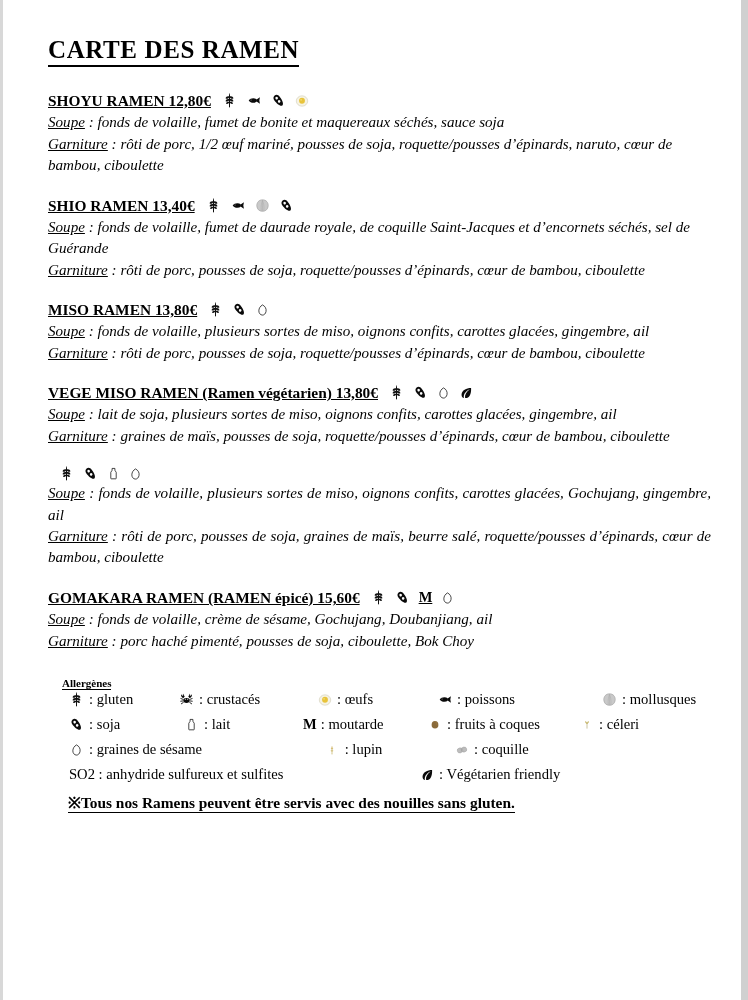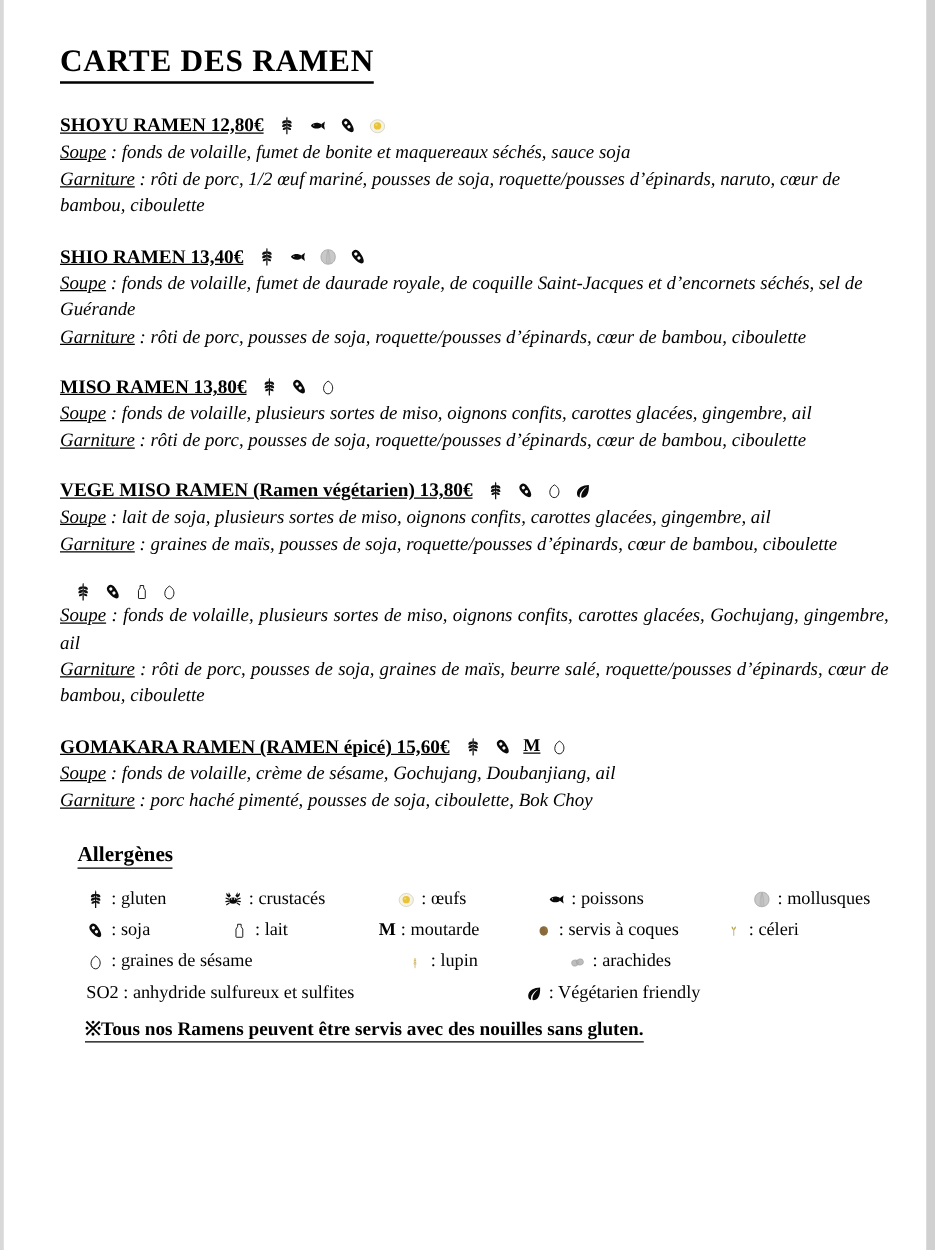--- a/index.html
+++ b/index.html
@@ -82,24 +82,24 @@
   .desc.nojust { text-align: left; }
 
   
   .legend {
     margin-top: 22px;
     padding-left: 14px;
     font-size: 14.6px;
   }
   .legend-title {
     font-weight: bold;
-    font-size: 17px;
+    font-size: 11px;
     display: inline-block;
     border-bottom: 1.8px solid #000;
-    margin-bottom: 16px;
+    margin-bottom: 0;
     padding-bottom: 0px;
   }
   .legend-row {
     display: flex;
     align-items: center;
     margin: 0 0 8px 0;
     padding-left: 6px;
   }
   .legend-cell {
     display: flex;
@@ -566,21 +566,21 @@
             </div>
             <div class="legend-cell" style="width: 152px;">
               <span class="lg-ico">
                 <span class="ico">
                   <svg width="12" height="13" viewBox="0 0 22 22">
                     <ellipse cx="11" cy="11.4" rx="6.2" ry="7" fill="#8a6a3a"></ellipse>
                     <path d="M11 4.6 C13.6 6.8 14.8 9.4 14.6 12.2" stroke="#a3854f" stroke-width="0.8" fill="none"></path>
                   </svg>
                 </span>
               </span>
-              <span class="lg-txt">: servis à coques</span>
+              <span class="lg-txt">: fruits à coques</span>
             </div>
             <div class="legend-cell">
               <span class="lg-ico">
                 <span class="ico">
                   <svg width="10" height="15" viewBox="0 0 22 22">
                     <g>
                       <path d="M11 20 L11 9" stroke="#b7ad7e" stroke-width="1.6" fill="none"></path>
                       <path d="M11 10 C8 9 6.6 6 7.6 3.4 C9.4 4.4 10.6 6.6 11 9.6 Z" fill="#b9a54a"></path>
                       <path d="M11 10 C14 9 15.4 6 14.4 3.4 C12.6 4.4 11.4 6.6 11 9.6 Z" fill="#b9a54a"></path>
                       <path d="M11 9 C11 6 11 3.4 11 2 C11 3.8 11.2 6.4 11 9 Z" fill="#9e9252"></path>
@@ -625,21 +625,21 @@
                   <svg width="18" height="12" viewBox="0 0 22 22">
                     <g transform="rotate(-12 11 11)">
                       <ellipse cx="7.2" cy="11" rx="5" ry="4.6" fill="#bdbdbd" stroke="#9a9a9a" stroke-width="0.8"></ellipse>
                       <ellipse cx="14.8" cy="11" rx="5" ry="4.6" fill="#bdbdbd" stroke="#9a9a9a" stroke-width="0.8"></ellipse>
                       <path d="M9 8.4 C10.4 10 10.4 12 9 13.6" stroke="#9a9a9a" stroke-width="0.7" fill="none"></path>
                       <path d="M13 8.4 C11.6 10 11.6 12 13 13.6" stroke="#9a9a9a" stroke-width="0.7" fill="none"></path>
                     </g>
                   </svg>
                 </span>
               </span>
-              <span class="lg-txt">: arachides</span>
+              <span class="lg-txt">: coquille</span>
             </div>
           </div>
         </div>
       <div class="legend-row">
         <div class="legend-cell plain" style="width:350px">
           <span class="lg-txt">SO2 : anhydride sulfureux et sulfites</span>
         </div>
         <div class="legend-cell">
           <span class="lg-ico" id="veg-slot">
               <span class="ico">

